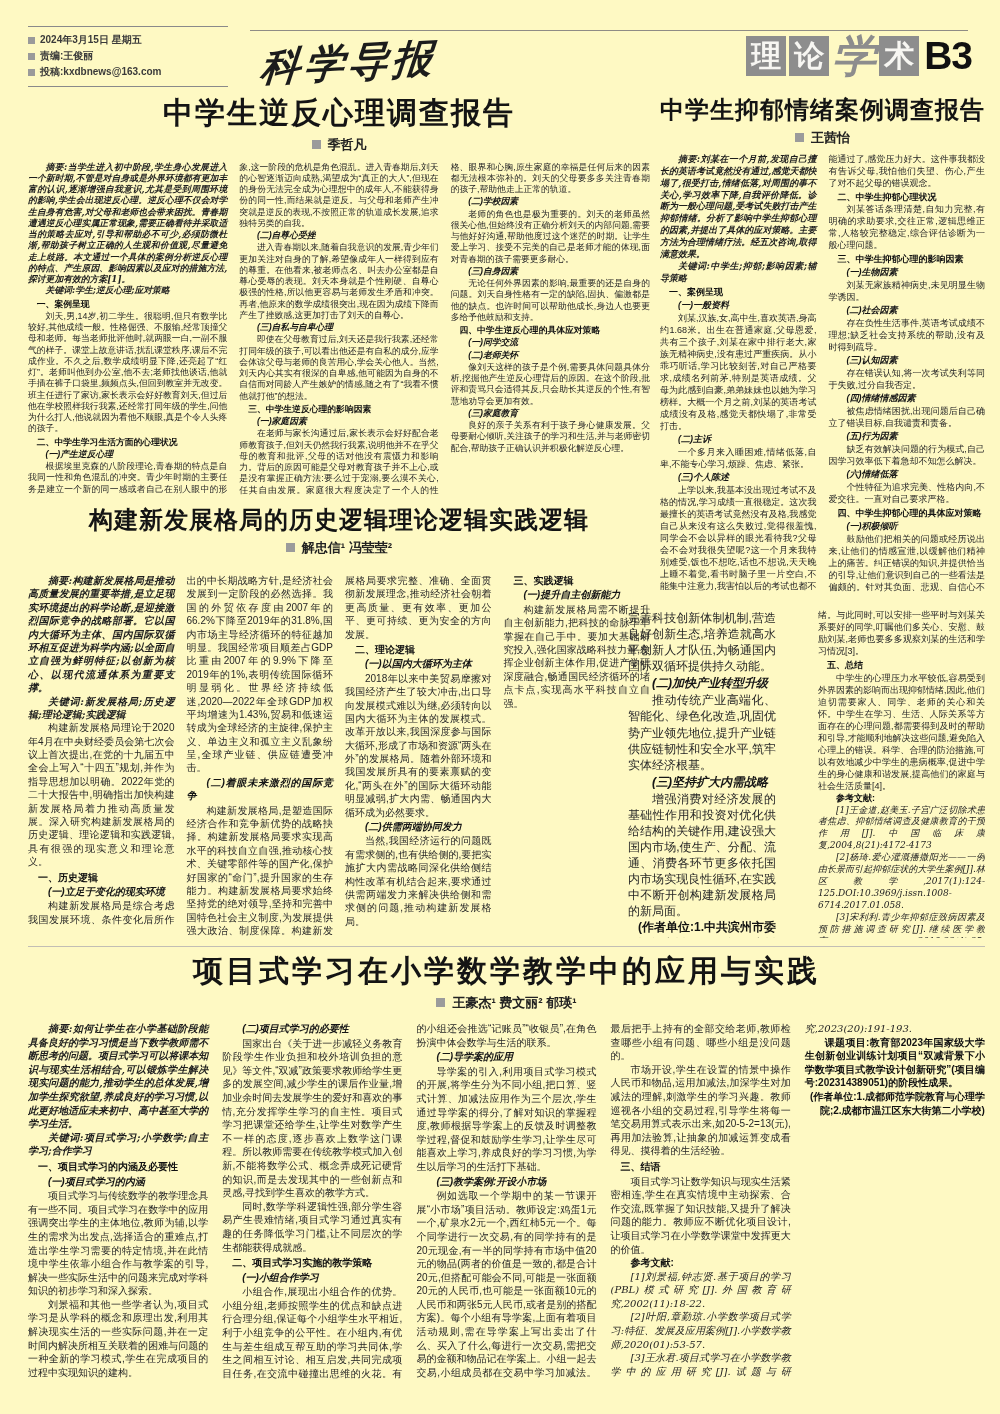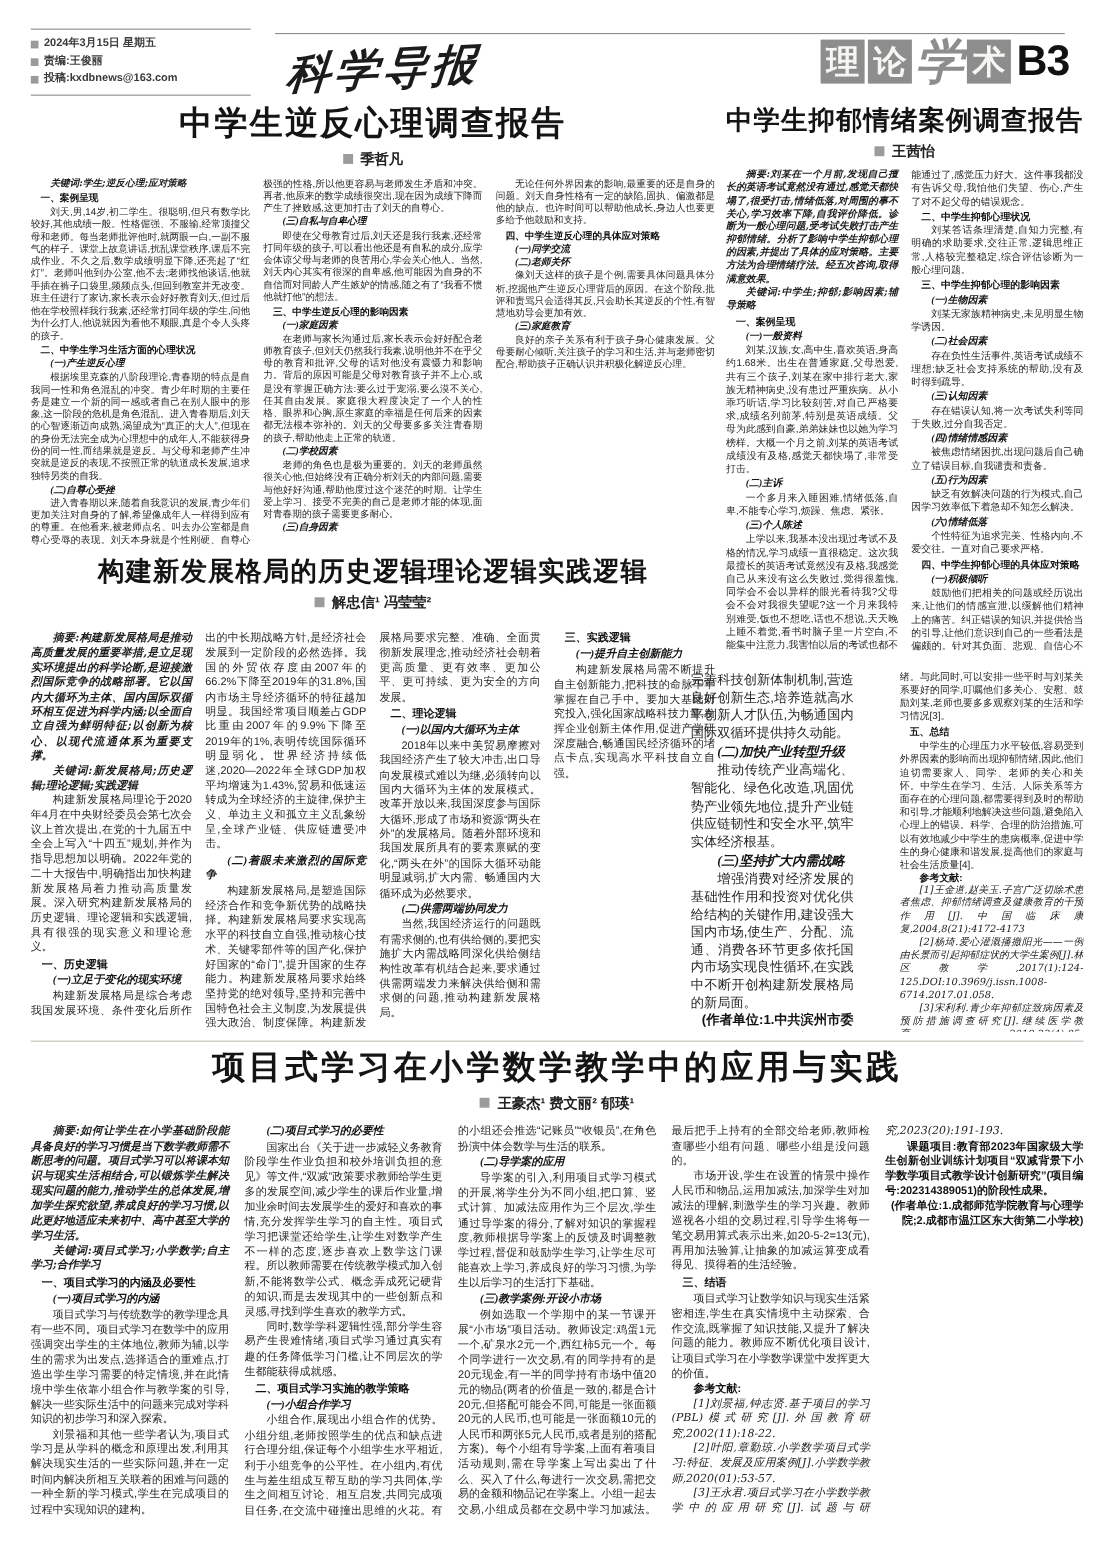--- a/index.html
+++ b/index.html
@@ -1,16 +1,16 @@
 <!DOCTYPE html>
 <html><head>
 <meta charset="utf-8">
 <style>
   html,body{margin:0;padding:0;background:#e8e6e0;}
-  .page{position:relative;width:1000px;height:1414px;margin:0 auto;background:#ffffff;
+  .page{position:relative;width:1000px;height:1414px;margin:0 auto;background:#fef9c3;
         font-family:"Liberation Sans","DejaVu Sans",sans-serif;color:#262626;overflow:hidden;}
   
   .hdr-meta{position:absolute;left:28px;top:26px;width:200px;border-top:1px solid #8a8a8a;
             border-bottom:1px solid #8a8a8a;padding:5px 0 6px;}
   .hdr-meta .mrow{display:flex;align-items:center;font-size:10px;font-weight:700;color:#3a3a3a;line-height:16px;}
   .msq{width:7px;height:7px;background:#9a9a9a;display:inline-block;margin-right:5px;flex:0 0 auto;}
   .topline{position:absolute;left:250px;top:30px;width:718px;height:1px;background:#8f8c85;}
   .masthead{position:absolute;left:258px;top:40px;font-family:"DejaVu Serif","Liberation Serif",serif;
             font-style:italic;font-weight:bold;font-size:40px;color:#1c1c1c;letter-spacing:4px;
             transform:rotate(-3deg) skewX(-8deg);transform-origin:left bottom;}
@@ -22,21 +22,21 @@
   .badge .pageno{background:none;color:#111;width:auto;font-family:Liberation Sans, sans-serif;
                  font-size:39px;font-weight:900;font-style:normal;letter-spacing:-1px;padding-left:2px;}
   
   .atitle{font-weight:700;color:#141414;text-align:center;line-height:1.15;letter-spacing:2px;}
   .byline{display:flex;align-items:center;justify-content:center;font-size:13px;font-weight:700;
           color:#222;margin-top:5px;}
   .byline .bsq{width:9px;height:9px;background:#9b9b9b;display:inline-block;margin-right:7px;}
   .flow{text-align:justify;overflow:hidden;column-fill:auto;}
   .blk{margin:0;text-indent:2em;}
   .blk.h1{font-weight:800;color:#111;text-indent:1em;margin:2px 0 1px;}
-  .blk.h2{font-family:Liberation Serif, serif;font-style:italic;font-weight:700;color:#161616;margin:1px 0;}
+  .blk.h2{font-family:Liberation Sans, sans-serif;font-style:italic;font-weight:700;color:#161616;margin:1px 0;}
   .blk.abs,.blk.kw{font-family:"DejaVu Serif","Liberation Serif",serif;font-style:italic;font-weight:700;color:#1e1e1e;}
   .blk.ref{font-family:"DejaVu Serif","Liberation Serif",serif;font-style:italic;color:#222;}
   .blk.refh,.blk.note{font-weight:800;color:#111;}
   .blk.cont{text-indent:0;}
   .blk.unit{font-weight:800;text-align:right;text-indent:0;color:#111;}
   
   .art1{position:absolute;left:28px;top:96px;width:622px;}
   .art1 .atitle{font-size:30px;}
   .art1 .flow{margin-top:8px;height:336px;column-count:3;column-gap:12px;font-size:8.8px;line-height:1.28;}
   
@@ -88,20 +88,21 @@
     <span class="bx pageno">B3</span>
   </div>
 
   <div class="art1">
     <div class="atitle">中学生逆反心理调查报告</div>
     <div class="byline">
       <span class="bsq"></span>
       <span>季哲凡</span>
     </div>
     <div class="flow">
+        <div class="blk abs">摘要:当学生进入初中阶段,学生身心发展进入一个新时期,不管是对自身或是外界环境都有更加丰富的认识,逐渐增强自我意识,尤其是受到周围环境的影响,学生会出现逆反心理。逆反心理不仅会对学生自身有危害,对父母和老师也会带来困扰。青春期遭遇逆反心理实属正常现象,需要正确看待并采取适当的策略去应对,引导和帮助必不可少,必须防微杜渐,帮助孩子树立正确的人生观和价值观,尽量避免走上歧路。本文通过一个具体的案例分析逆反心理的特点、产生原因、影响因素以及应对的措施方法,探讨更加有效的方案[1]。</div>
         <div class="blk kw">关键词:学生;逆反心理;应对策略</div>
         <div class="blk h1">一、案例呈现</div>
         <div class="blk p">刘天,男,14岁,初二学生。很聪明,但只有数学比较好,其他成绩一般。性格倔强、不服输,经常顶撞父母和老师。每当老师批评他时,就两眼一白,一副不服气的样子。课堂上故意讲话,扰乱课堂秩序,课后不完成作业。不久之后,数学成绩明显下降,还亮起了“红灯”。老师叫他到办公室,他不去;老师找他谈话,他就手插在裤子口袋里,频频点头,但回到教室并无改变。班主任进行了家访,家长表示会好好教育刘天,但过后他在学校照样我行我素,还经常打同年级的学生,问他为什么打人,他说就因为看他不顺眼,真是个令人头疼的孩子。</div>
         <div class="blk h1">二、中学生学习生活方面的心理状况</div>
         <div class="blk h2">(一)产生逆反心理</div>
         <div class="blk p">根据埃里克森的八阶段理论,青春期的特点是自我同一性和角色混乱的冲突。青少年时期的主要任务是建立一个新的同一感或者自己在别人眼中的形象,这一阶段的危机是角色混乱。进入青春期后,刘天的心智逐渐迈向成熟,渴望成为“真正的大人”,但现在的身份无法完全成为心理想中的成年人,不能获得身份的同一性,而结果就是逆反。与父母和老师产生冲突就是逆反的表现,不按照正常的轨道成长发展,追求独特另类的自我。</div>
         <div class="blk h2">(二)自尊心受挫</div>
         <div class="blk p">进入青春期以来,随着自我意识的发展,青少年们更加关注对自身的了解,希望像成年人一样得到应有的尊重。在他看来,被老师点名、叫去办公室都是自尊心受辱的表现。刘天本身就是个性刚硬、自尊心极强的性格,所以他更容易与老师发生矛盾和冲突。再者,他原来的数学成绩很突出,现在因为成绩下降而产生了挫败感,这更加打击了刘天的自尊心。</div>
         <div class="blk h2">(三)自私与自卑心理</div>
         <div class="blk p">即使在父母教育过后,刘天还是我行我素,还经常打同年级的孩子,可以看出他还是有自私的成分,应学会体谅父母与老师的良苦用心,学会关心他人。当然,刘天内心其实有很深的自卑感,他可能因为自身的不自信而对同龄人产生嫉妒的情感,随之有了“我看不惯他就打他”的想法。</div>

